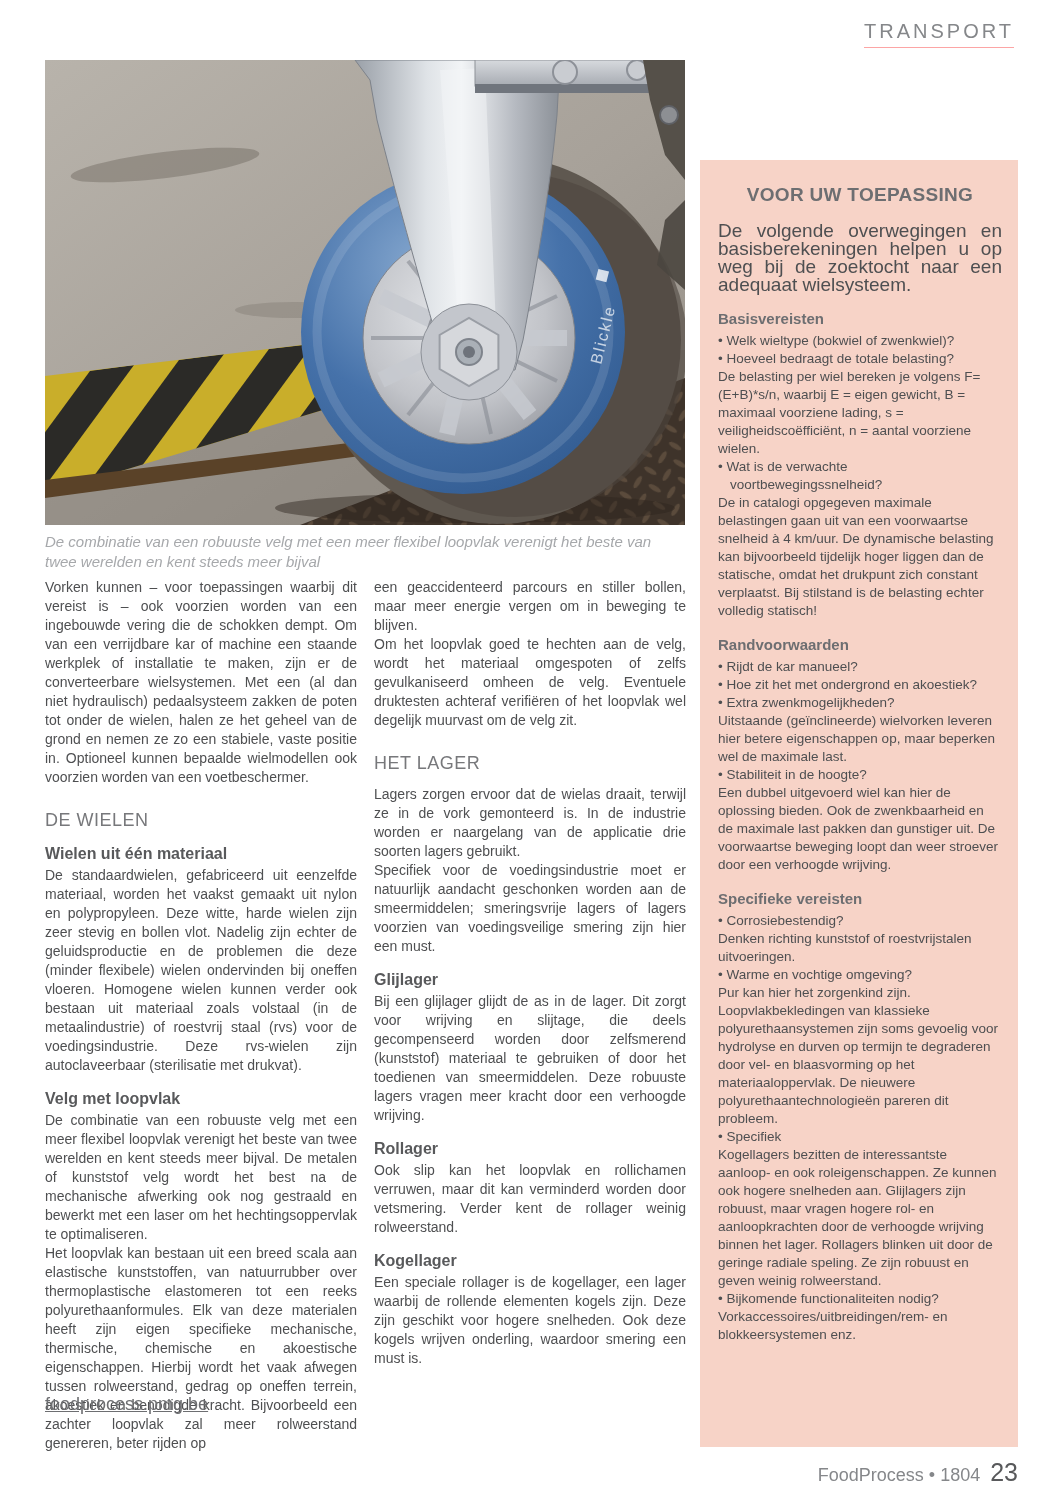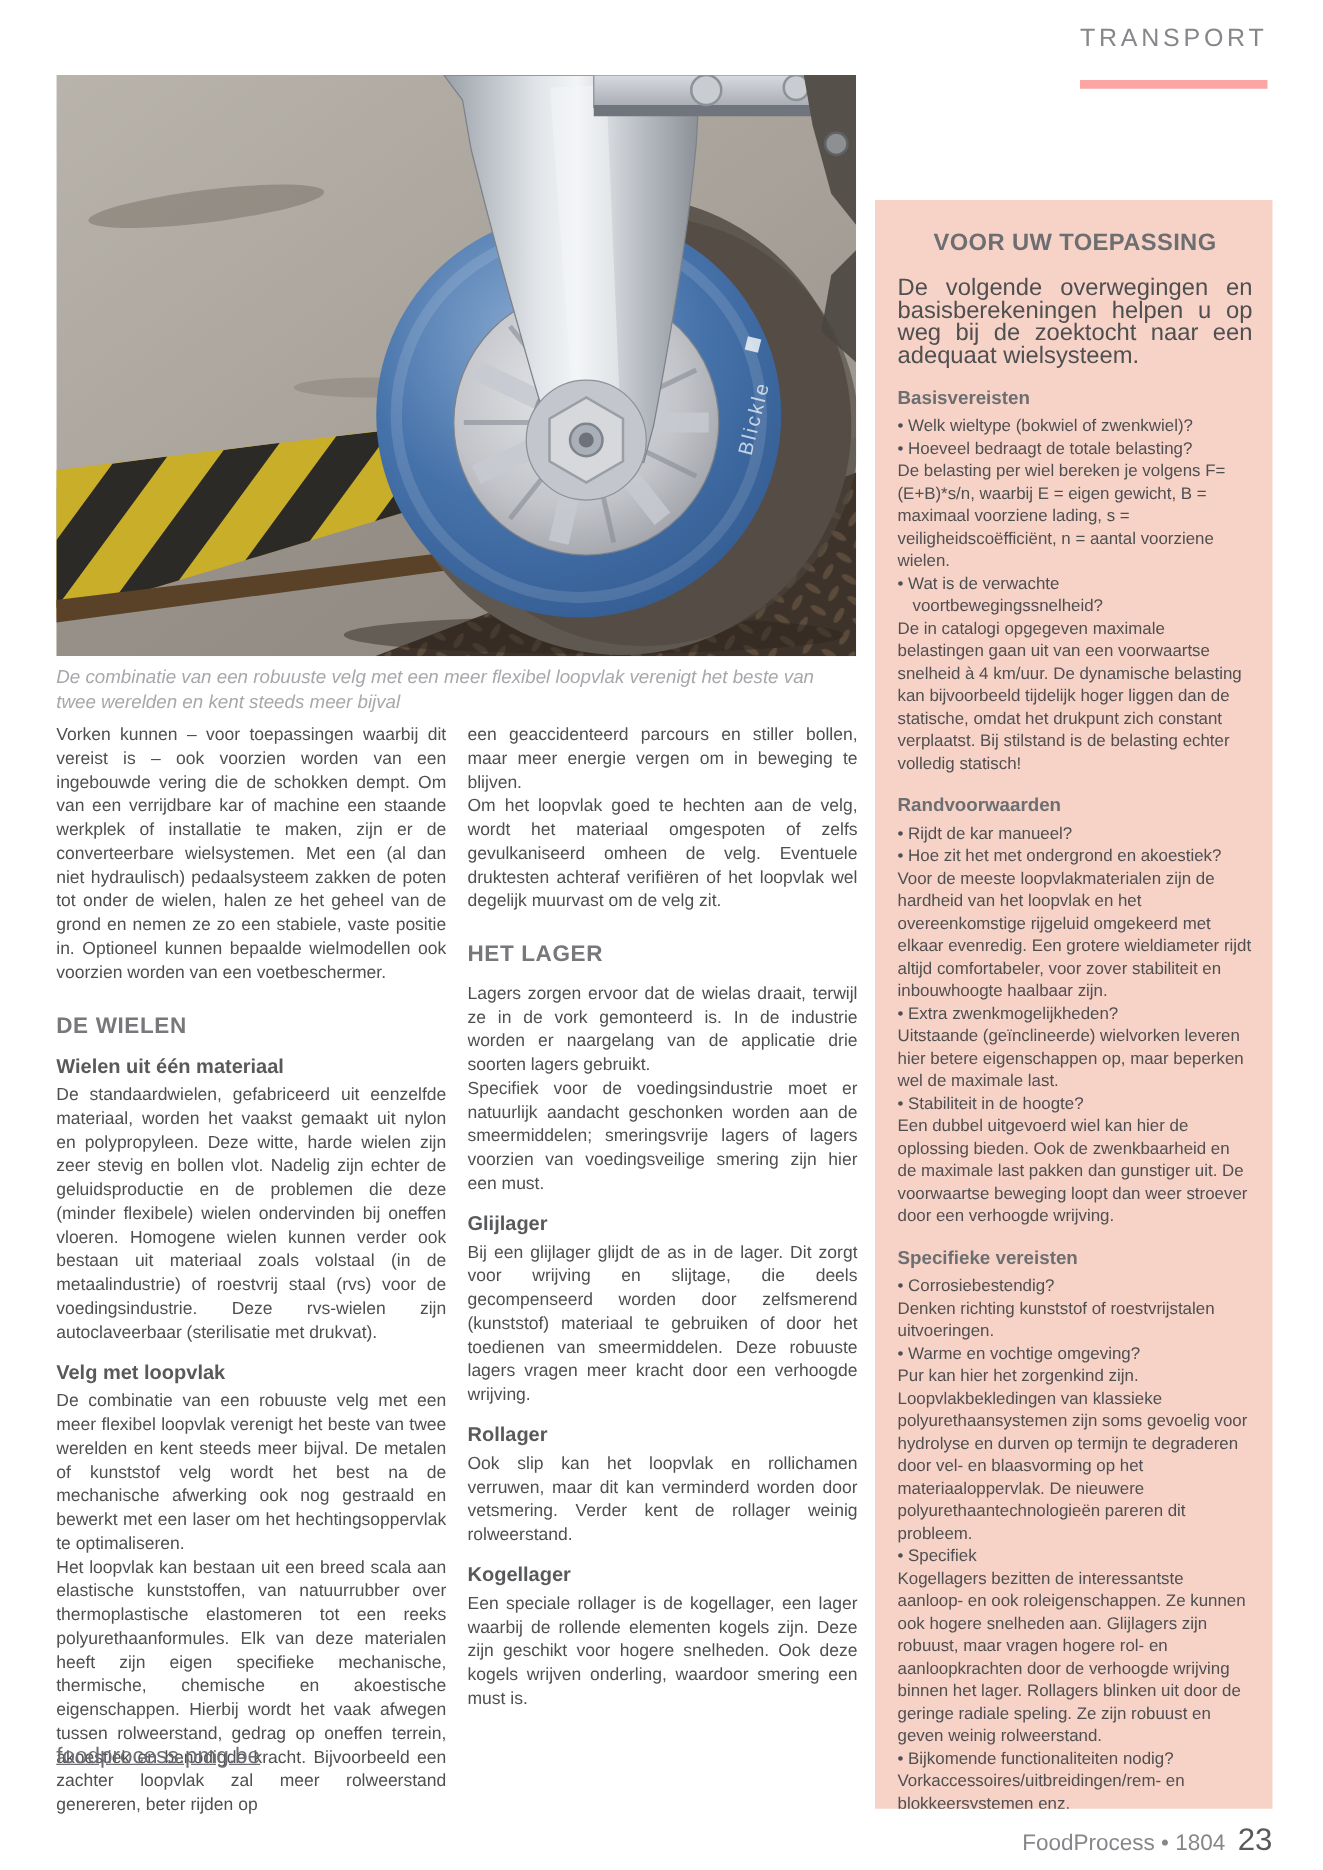--- a/index.html
+++ b/index.html
@@ -1,32 +1,32 @@
 <!DOCTYPE html>
 <html lang="nl"><head>
 <meta charset="utf-8">
 <style>
   html,body{margin:0;padding:0;background:#ffffff;}
   .page{position:relative;width:1058px;height:1496px;background:#ffffff;
         font-family:"Liberation Sans",sans-serif;overflow:hidden;}
 
   .transport{position:absolute;top:20px;right:44px;font-size:20px;letter-spacing:3px;
-             color:#85878a;border-bottom:7px solid #fca5a5;padding-bottom:21px;}
+             color:#85878a;border-bottom:1px solid #fca5a5;padding-bottom:4px;}
 
   .photo{position:absolute;left:45px;top:60px;width:640px;height:465px;overflow:hidden;}
 
   .caption{position:absolute;left:45px;top:532px;width:640px;font-size:15px;font-style:italic;
            color:#a6a8ab;line-height:1.3;}
 
   .col{position:absolute;top:578px;width:312px;height:890px;overflow:hidden;
        color:#4e4f51;font-size:14px;line-height:19px;text-align:justify;}
   .col-left{left:45px;}
   .col-right{left:374px;}
   .col p{margin:0;}
-  .col .h2{font-weight:bold;font-size:18px;letter-spacing:.5px;color:#77787b;margin:24px 0 12px;text-align:left;}
+  .col .h2{font-weight:normal;font-size:18px;letter-spacing:.5px;color:#77787b;margin:24px 0 12px;text-align:left;}
   .col .h3{font-weight:bold;font-size:16px;color:#58595b;margin:14px 0 3px;text-align:left;}
 
   .sidebar{position:absolute;left:700px;top:160px;width:318px;height:1287px;box-sizing:border-box;
            background:#f7d3c7;padding:20px 16px 0 18px;color:#4e4f51;overflow:hidden;}
   .sidebar .title{text-align:center;font-weight:bold;font-size:19px;line-height:1.18;
                   color:#6d6e71;margin:4px 0 16px;letter-spacing:.3px;}
   .sidebar .intro{font-size:19px;line-height:18px;text-align:justify;margin:0 0 16px;}
   .sb-h{font-weight:bold;font-size:15px;color:#6d6e71;margin:16px 0 5px;}
   .sb-item{font-size:13.5px;line-height:18px;margin:0;}
   .sb-item.b{padding-left:12px;text-indent:-12px;}
@@ -193,21 +193,20 @@
     <div class="sb-h">Basisvereisten</div>
     <div class="sb-item b">• Welk wieltype (bokwiel of zwenkwiel)?</div>
     <div class="sb-item b">• Hoeveel bedraagt de totale belasting?</div>
     <div class="sb-item">De belasting per wiel bereken je volgens F=(E+B)*s/n, waarbij E = eigen gewicht, B = maximaal voorziene lading, s = veiligheidscoëfficiënt, n = aantal voorziene wielen.</div>
     <div class="sb-item b">• Wat is de verwachte voortbewegingssnelheid?</div>
     <div class="sb-item">De in catalogi opgegeven maximale belastingen gaan uit van een voorwaartse snelheid à 4 km/uur. De dynamische belasting kan bijvoorbeeld tijdelijk hoger liggen dan de statische, omdat het drukpunt zich constant verplaatst. Bij stilstand is de belasting echter volledig statisch!</div>
 
     <div class="sb-h">Randvoorwaarden</div>
     <div class="sb-item b">• Rijdt de kar manueel?</div>
     <div class="sb-item b">• Hoe zit het met ondergrond en akoestiek?</div>
-    <div class="sb-item">Voor de meeste loopvlakmaterialen zijn de hardheid van het loopvlak en het overeenkomstige rijgeluid omgekeerd met elkaar evenredig. Een grotere wieldiameter rijdt altijd comfortabeler, voor zover stabiliteit en inbouwhoogte haalbaar zijn.</div>
     <div class="sb-item b">• Extra zwenkmogelijkheden?</div>
     <div class="sb-item">Uitstaande (geïnclineerde) wielvorken leveren hier betere eigenschappen op, maar beperken wel de maximale last.</div>
     <div class="sb-item b">• Stabiliteit in de hoogte?</div>
     <div class="sb-item">Een dubbel uitgevoerd wiel kan hier de oplossing bieden. Ook de zwenkbaarheid en de maximale last pakken dan gunstiger uit. De voorwaartse beweging loopt dan weer stroever door een verhoogde wrijving.</div>
 
     <div class="sb-h">Specifieke vereisten</div>
     <div class="sb-item b">• Corrosiebestendig?</div>
     <div class="sb-item">Denken richting kunststof of roestvrijstalen uitvoeringen.</div>
     <div class="sb-item b">• Warme en vochtige omgeving?</div>
     <div class="sb-item">Pur kan hier het zorgenkind zijn. Loopvlakbekledingen van klassieke polyurethaansystemen zijn soms gevoelig voor hydrolyse en durven op termijn te degraderen door vel- en blaasvorming op het materiaaloppervlak. De nieuwere polyurethaantechnologieën pareren dit probleem.</div>

